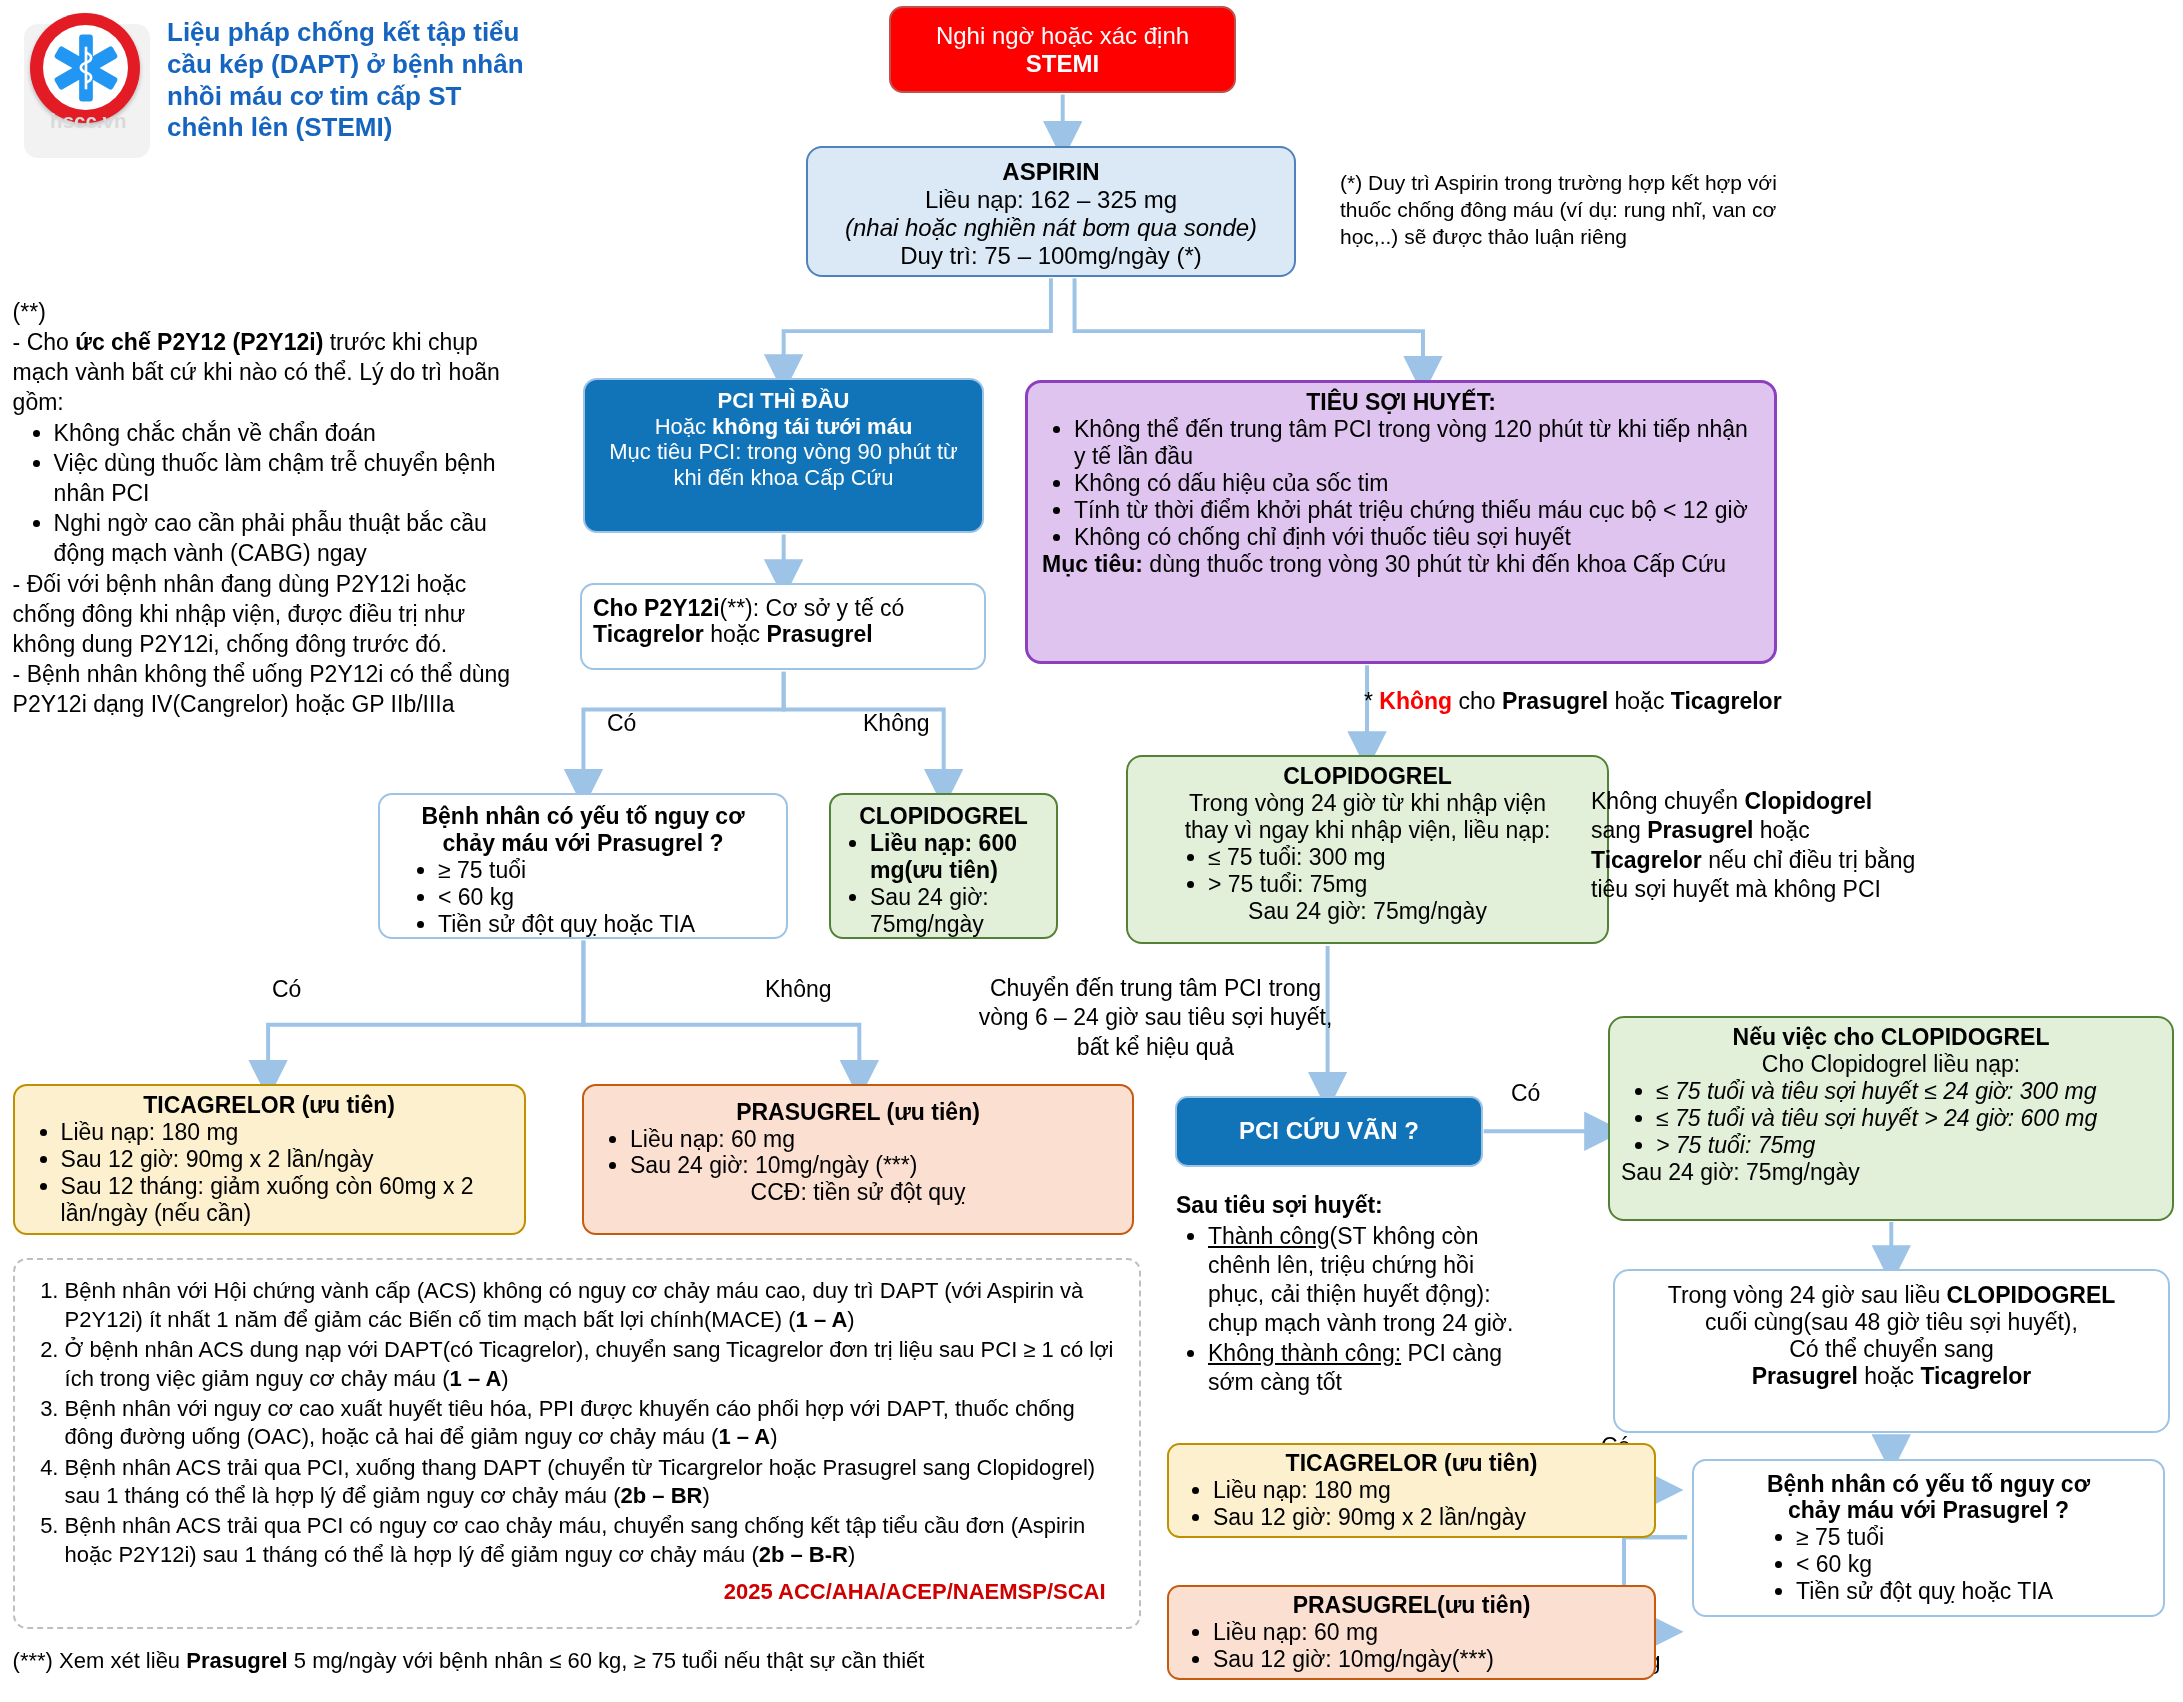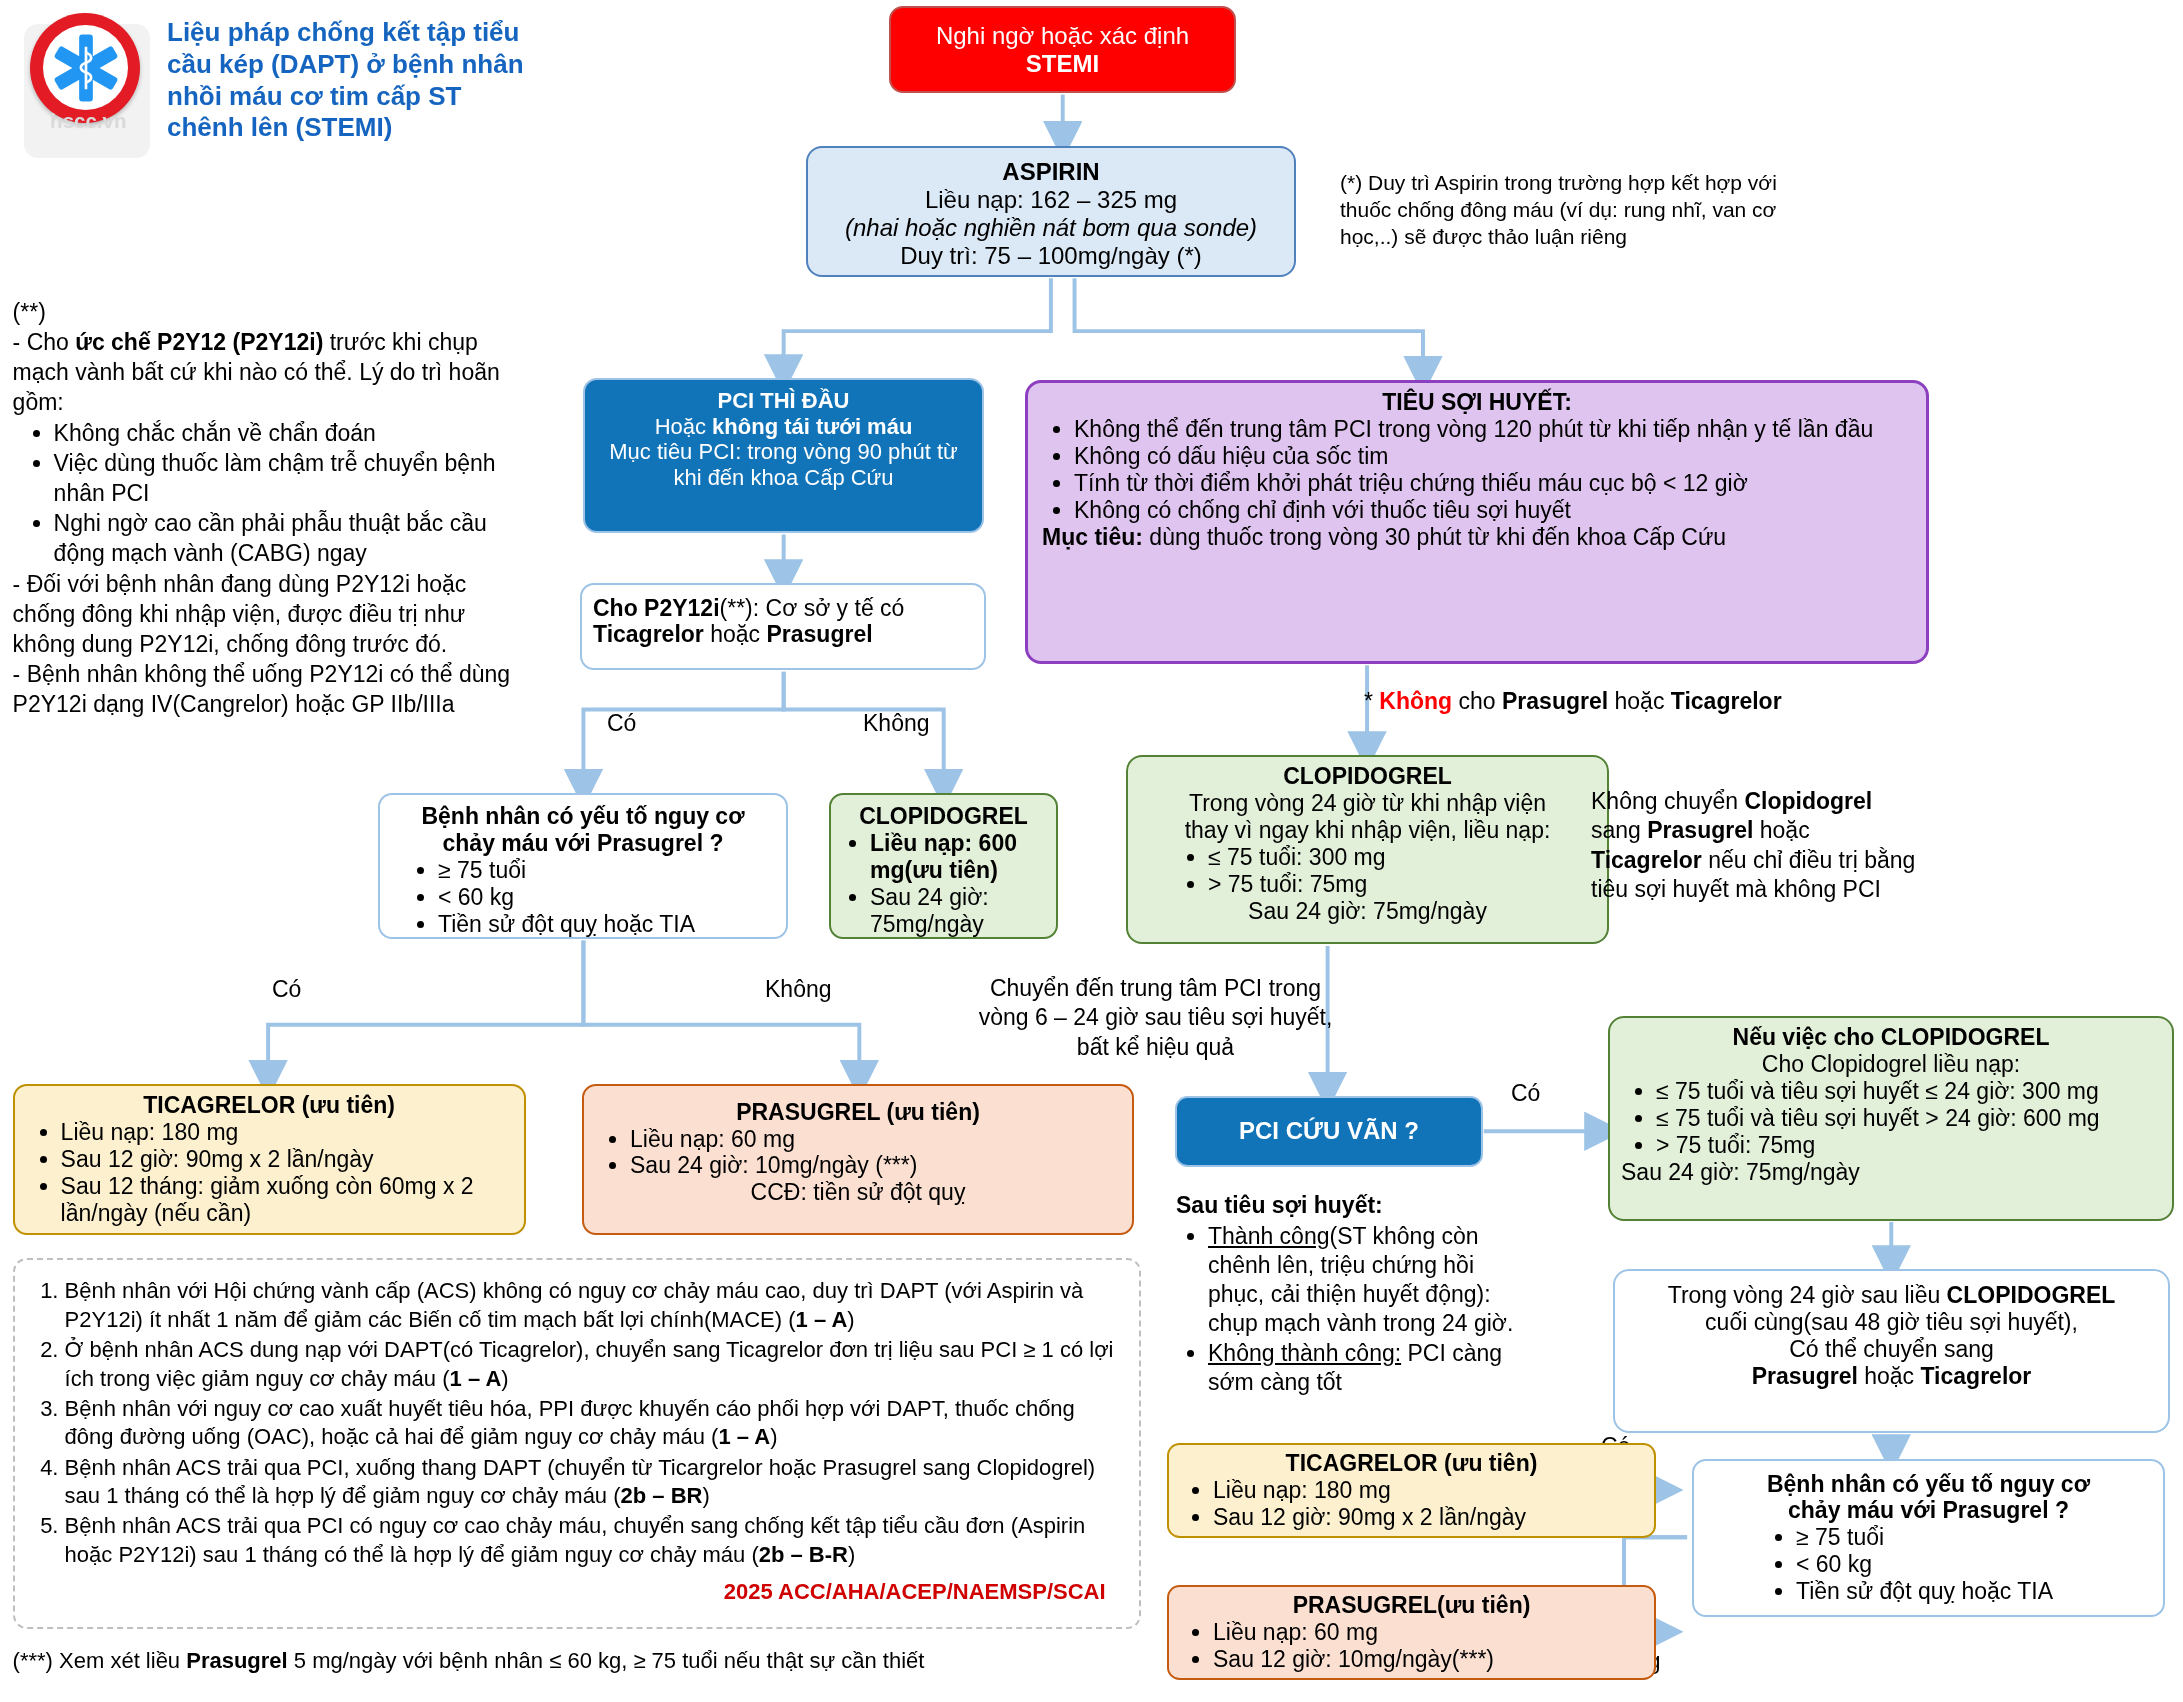--- a/index.html
+++ b/index.html
@@ -81,21 +81,21 @@
     left:583px; top:378px; width:401px; height:155px;
     background:#1274b8; border:2.4px solid #9dc3e6; border-radius:14px;
     color:#ffffff; font-size:22px; text-align:center; padding-top:8px;
   }
   #p2y12-box {
     left:580px; top:583px; width:406px; height:87px;
     background:#ffffff; border:2.4px solid #9dc3e6; border-radius:14px;
     font-size:23px; text-align:left; padding-top:9.5px;
   }
   #thrombolysis-box {
-    left:1025px; top:380px; width:904px; height:284px;
+    left:1025px; top:380px; width:752px; height:284px;
     background:#dfc4ef; border:3.2px solid #8c3fbe; border-radius:16px;
     font-size:23px; padding:6.3px 14px;
   }
   #thrombolysis-box ul { padding-left:32px; }
 
   #no-prasugrel-note { left:1364px; top:688px; font-size:23px; }
 
   #risk-box-1 {
     left:378px; top:793px; width:410px; height:146px;
     background:#ffffff; border:2.4px solid #9dc3e6; border-radius:14px;
@@ -161,21 +161,21 @@
   #after-thromb {
     left:1176px; top:1191px; width:355px; font-size:23px; line-height:1.27;
   }
   #after-thromb ul { padding-left:32px; margin-top:1.6px; }
 
   #green-if-box {
     left:1608px; top:1016px; width:566px; height:205px;
     background:#e2efd9; border:2.4px solid #538135; border-radius:16px;
     font-size:23px; padding-top:6.3px;
   }
-  #green-if-box ul { padding-left:35px; }
+  #green-if-box ul { padding-left:35px;font-style:italic; }
 
   #within24-box {
     left:1613px; top:1269px; width:557px; height:164px;
     background:#ffffff; border:2.4px solid #9dc3e6; border-radius:16px;
     font-size:23px; text-align:center; padding-top:11px;
   }
   #risk-box-2 {
     left:1692px; top:1459px; width:473px; height:158px;
     background:#ffffff; border:2.4px solid #9dc3e6; border-radius:14px;
     font-size:23px; padding-top:9.5px;

